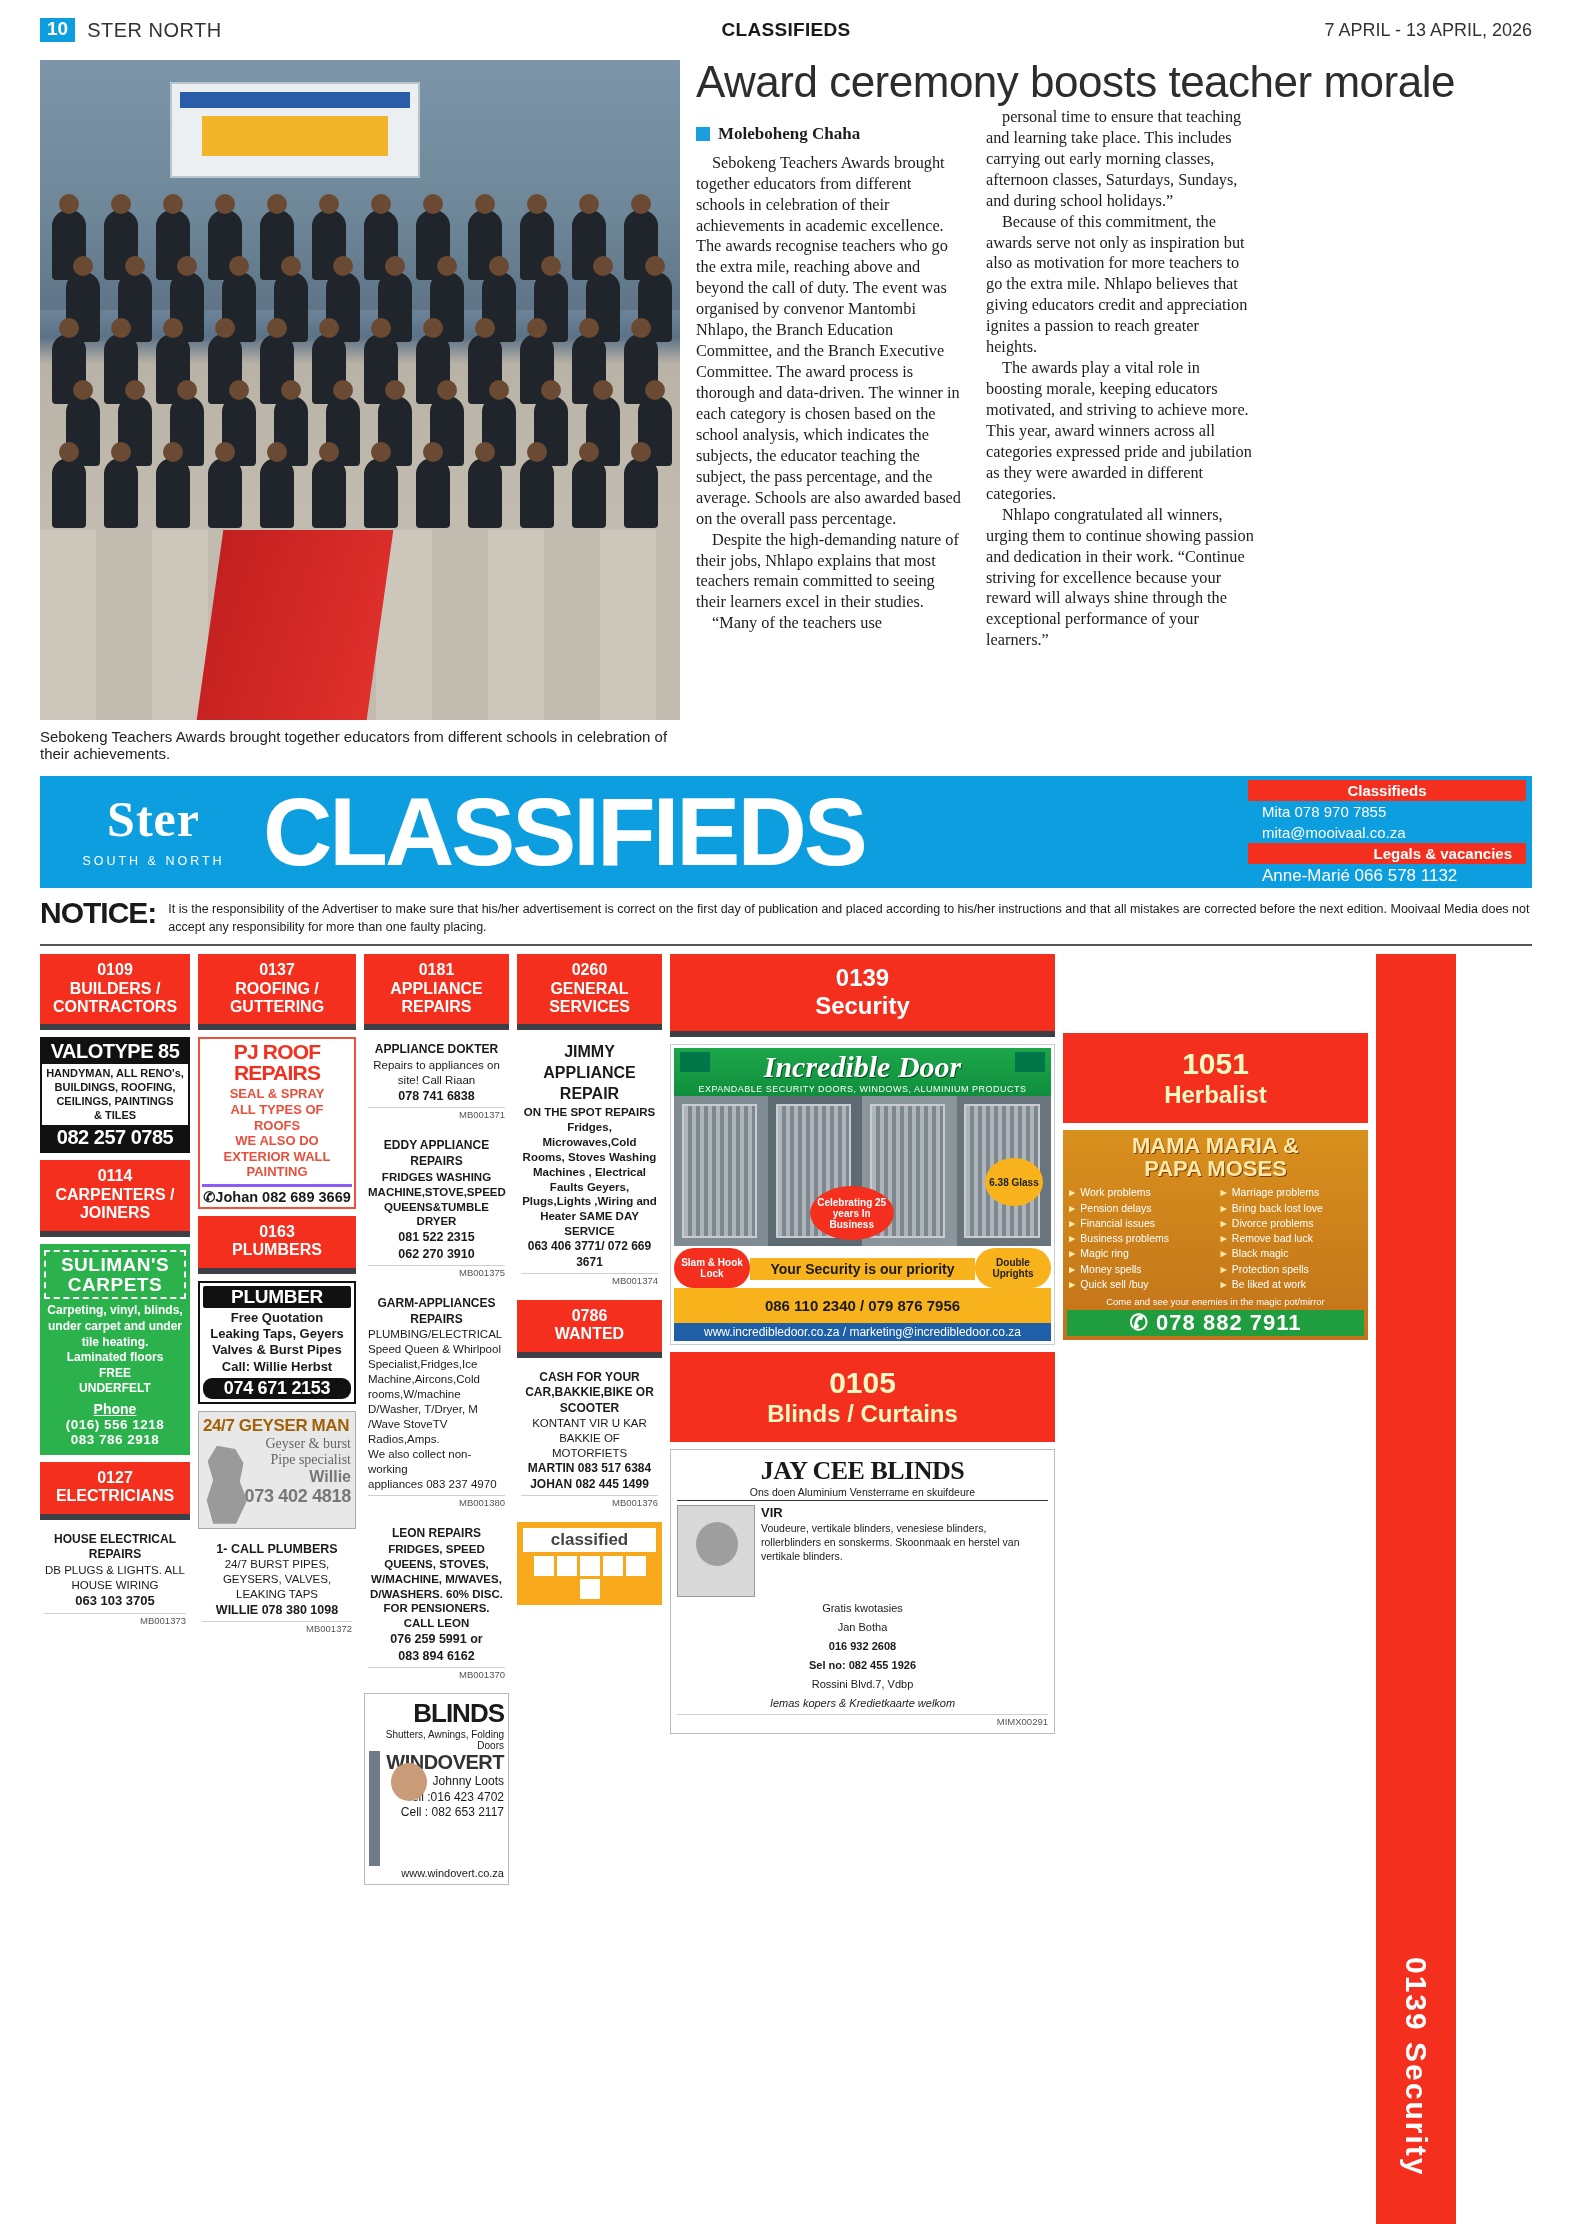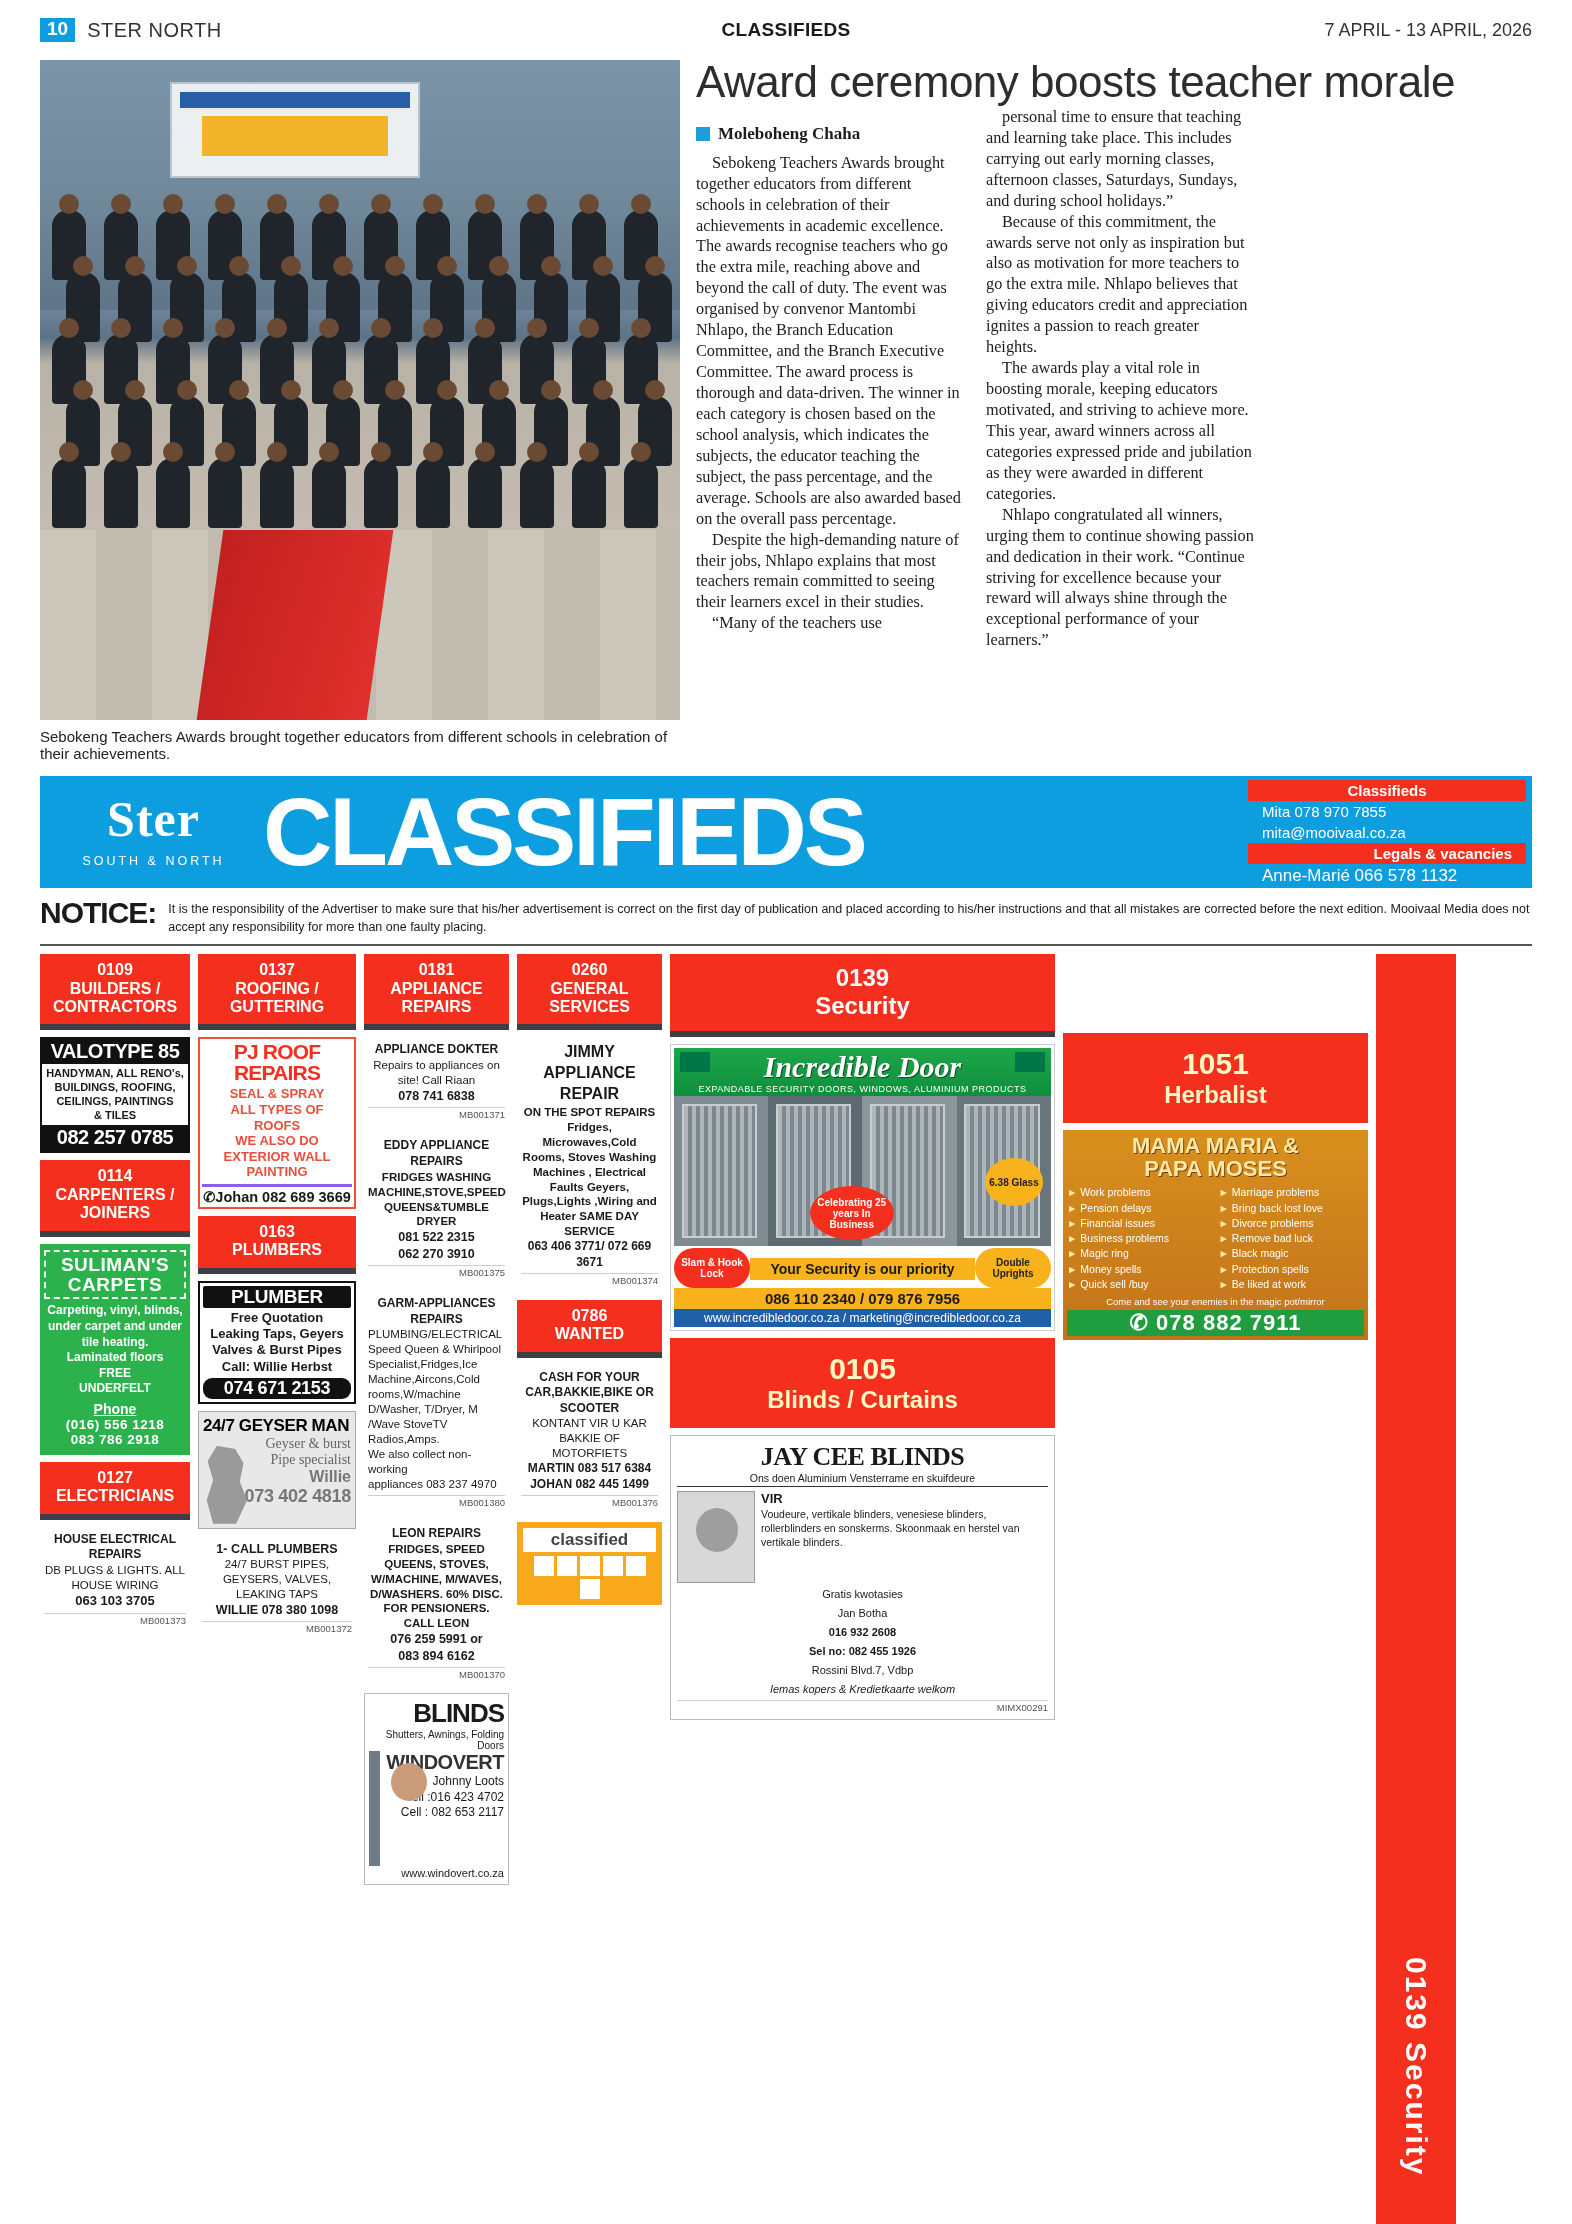--- a/index.html
+++ b/index.html
@@ -112,21 +112,21 @@
   .pjroof .t { color:#f42f1e; font-size:21px; font-weight:bold; text-align:center; letter-spacing:-.8px; line-height:1; }
   .pjroof .b { color:#e8503c; font-size:13px; font-weight:bold; text-align:center; line-height:1.2; margin-top:3px; }
   .pjroof .p { border-top:3px solid #8b5cf6; margin-top:4px; padding-top:2px; text-align:center; font-size:14.5px; font-weight:bold; }
 
   .plumberad { border:2px solid #111; padding:3px; }
   .plumberad .t { background:#111; color:#fff; border-radius:2px; font-size:19px; font-weight:bold; text-align:center; letter-spacing:-.3px; }
   .plumberad .b { font-size:13px; font-weight:bold; text-align:center; line-height:1.25; margin-top:2px; }
   .plumberad .p { background:#111; color:#fff; border-radius:9px; font-size:18px; font-weight:bold; text-align:center; margin-top:3px; letter-spacing:-.3px; }
 
   .geyser { border:1px solid #aaa; background:#e8e8e8; padding:4px; position:relative; min-height:118px; }
-  .geyser .t { font-size:17px; font-weight:bold; color:#000000; letter-spacing:-.4px; }
+  .geyser .t { font-size:17px; font-weight:bold; color:#a16207; letter-spacing:-.4px; }
   .geyser .b { font-family:"Liberation Serif",serif; font-size:14px; color:#666; text-align:right; line-height:1.15; }
   .geyser .nm { text-align:right; font-size:16px; font-weight:bold; color:#777; }
   .geyser .no { text-align:right; font-size:18px; font-weight:bold; color:#777; letter-spacing:-.3px; }
   .geyser .fig { position:absolute; left:4px; bottom:4px; width:46px; height:78px; background:#9a9a9a;
     clip-path: polygon(30% 0,70% 4%,88% 22%,80% 46%,96% 70%,72% 100%,22% 100%,8% 70%,22% 44%,10% 20%); }
 
   .incred { background:#fff; border:1px solid #ccc; padding:3px; }
   .incred .hdr { background:linear-gradient(#1da64a,#0f8f3c); color:#fff; text-align:center; padding:2px; position:relative; }
   .incred .hdr .nm { font-family:"Liberation Serif",serif; font-style:italic; font-weight:bold; font-size:30px; text-shadow:1px 1px 0 #094d22; }
   .incred .hdr .tl { font-size:9px; letter-spacing:.5px; }
@@ -477,21 +477,21 @@
         </div>
         <div style="display:flex;justify-content:space-between;align-items:center;margin-top:2px">
           <div class="badge" style="background:#f42f1e;width:76px;height:40px;border-radius:20px">Slam &amp;
 Hook Lock</div>
           <div style="text-align:center;flex:1">
             <div class="bar">Your Security is our priority</div>
           </div>
           <div class="badge" style="background:#f7b21c;color:#222;width:76px;height:40px;border-radius:20px">Double
 Uprights</div>
         </div>
-        <div style="background:#f7b21c;text-align:center;font-weight:bold;font-size:15px;padding:2px">086 110 2340 / 079 876 7956</div>
+        <div style="background:#f7b21c;text-align:center;font-weight:bold;font-size:15px;padding:9px">086 110 2340 / 079 876 7956</div>
         <div class="url">www.incredibledoor.co.za / marketing@incredibledoor.co.za</div>
       </div>
       <div class="bigcat">
         <div class="n">0105</div>
         <div class="l">Blinds / Curtains</div>
       </div>
       <div class="jaycee">
         <div class="t">JAY CEE BLINDS</div>
         <div class="s">Ons doen Aluminium  Vensterrame en skuifdeure</div>
         <div class="body">

